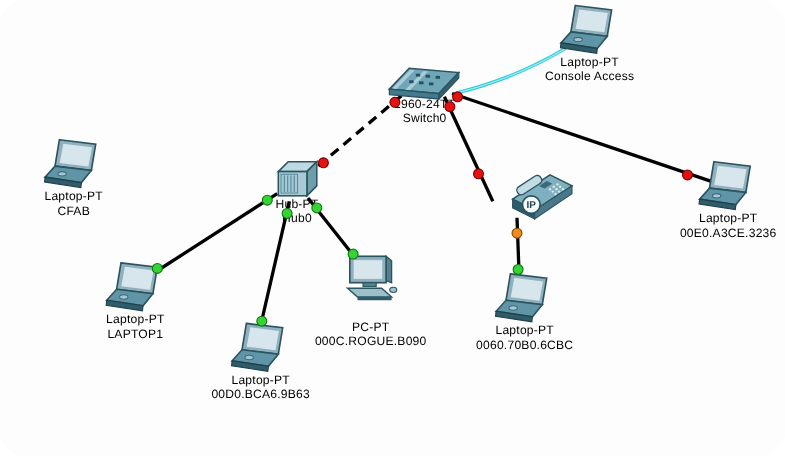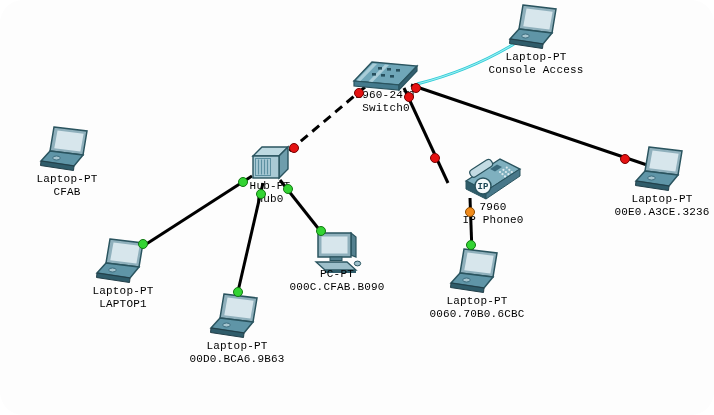--- a/index.html
+++ b/index.html
@@ -1,20 +1,20 @@
 <!DOCTYPE html>
 <html><head>
 <meta charset="utf-8">
 <style>
   html,body{margin:0;padding:0;background:#ffffff;}
   #canvas{
     position:relative;
     width:714px;height:415px;
     background:#fdfdfd;
-    font-family:Liberation Mono, monospace;
+    font-family:Liberation Sans, sans-serif;
     overflow:hidden;
     border-radius:23px;
   }
   #links-svg,#dots-svg{
     position:absolute;left:0;top:0;z-index:0;
   }
   #dots-svg{z-index:3;pointer-events:none;}
   .device{
     position:absolute;
     z-index:2;
@@ -27,21 +27,21 @@
     text-align:center;
     white-space:nowrap;
     font-size:11px;
     line-height:13px;
     color:#000;
     letter-spacing:.2px;
   }
   .laptop{width:52px;}   .laptop .labels{top:47px;}
   .switch{width:70px;}   .switch .labels{top:32px;}
   .hub{width:40px;}      .hub .labels{top:34px;}
-  .pc{width:52px;}       .pc .labels{top:36px;}
+  .pc{width:52px;}       .pc .labels{top:60px;}
   .ipphone{width:58px;}  .ipphone .labels{top:45px;}
   svg.icon{display:block;overflow:visible;}
 </style>
 </head>
 <body>
 
 <div id="canvas" style="width: 714px; height: 415px; background: rgb(253, 253, 253);">
   <svg id="links-svg" width="714" height="415">
       <line x1="365" y1="87" x2="288" y2="152" stroke="#000000" stroke-width="3" stroke-dasharray="9,6"></line>
       <line x1="404" y1="88" x2="448" y2="183" stroke="#000000" stroke-width="3"></line>
@@ -152,21 +152,21 @@
       <polygon points="40,1 45,5 45,25 40,23" fill="#54808f" stroke="#2a545f" stroke-width="1.2"></polygon>
       <rect x="7" y="1" width="33" height="24" fill="#8fb0bc" stroke="#2a545f" stroke-width="1.5"></rect>
       <rect x="10.5" y="4.5" width="26" height="17" fill="#d7e6ec"></rect>
       <rect x="19" y="25" width="12" height="3.5" fill="#54808f" stroke="#2a545f" stroke-width="1"></rect>
       <polygon points="5,30 36,30 45,38 14,38" fill="#9dbfca" stroke="#2a545f" stroke-width="1.3"></polygon>
       <polygon points="14,38 45,38 45,41 14,41" fill="#2f5c6a"></polygon>
       <ellipse cx="46.5" cy="31.5" rx="3.2" ry="2.4" fill="#9dbfca" stroke="#2a545f" stroke-width="1"></ellipse>
     </svg>
     <div class="labels">
       <div>PC-PT</div>
-      <div>000C.CFAB.B090</div>
+      <div>000C.ROGUE.B090</div>
     </div>
   </div>
 
   <div class="device ipphone" style="left: 464px; top: 156px;">
     <svg class="icon" width="58" height="48" viewBox="0 0 58 48">
       <polygon points="2,25 36,3 56,13 22,35" fill="#7fb0bf" stroke="#2a545f" stroke-width="1.4"></polygon>
       <polygon points="2,25 22,35 22,43 2,33" fill="#2f5c6a" stroke="#2a545f" stroke-width="1"></polygon>
       <polygon points="22,35 56,13 56,20 22,43" fill="#48788a" stroke="#2a545f" stroke-width="1"></polygon>
       <polygon points="26,13 33,8.6 38,11 31,15.4" fill="#39697b"></polygon>
       <g transform="rotate(-33 17 13)">
@@ -179,24 +179,20 @@
         <circle cx="38.5" cy="18.2" r="1.1"></circle>
           <circle cx="41.9" cy="16" r="1.1"></circle>
           <circle cx="45.3" cy="13.8" r="1.1"></circle>
         <circle cx="41" cy="20.4" r="1.1"></circle>
           <circle cx="44.4" cy="18.2" r="1.1"></circle>
           <circle cx="47.8" cy="16" r="1.1"></circle>
       </g>
       <circle cx="19" cy="30" r="8" fill="#f6fafb" stroke="#2a545f" stroke-width="1.5"></circle>
       <text x="19" y="33.2" font-size="9" font-weight="bold" fill="#1d4654" text-anchor="middle">IP</text>
     </svg>
-    <div class="labels">
-      <div>7960</div>
-      <div>IP Phone0</div>
-    </div>
   </div>
 
   <div class="device laptop" style="left: 451px; top: 248px;">
     <svg class="icon" width="52" height="46" viewBox="0 0 52 46">
       <polygon points="13,1 46,5 42,29 9,25" fill="#8fb0bc" stroke="#2a545f" stroke-width="1.5"></polygon>
       <polygon points="16.5,4.6 42.6,7.8 39.4,25.4 13.3,22.2" fill="#d7e6ec"></polygon>
       <polygon points="9,25 42,29 33,40 0,35" fill="#5f95a7" stroke="#2a545f" stroke-width="1.5"></polygon>
       <polygon points="0,35 33,40 32.5,44.5 -0.5,39.5" fill="#2f5c6a" stroke="#223f49" stroke-width="1"></polygon>
       <ellipse cx="15.5" cy="32" rx="3.8" ry="2" fill="#a7c6d0" stroke="#3a6b7d" stroke-width="1"></ellipse>
     </svg>

